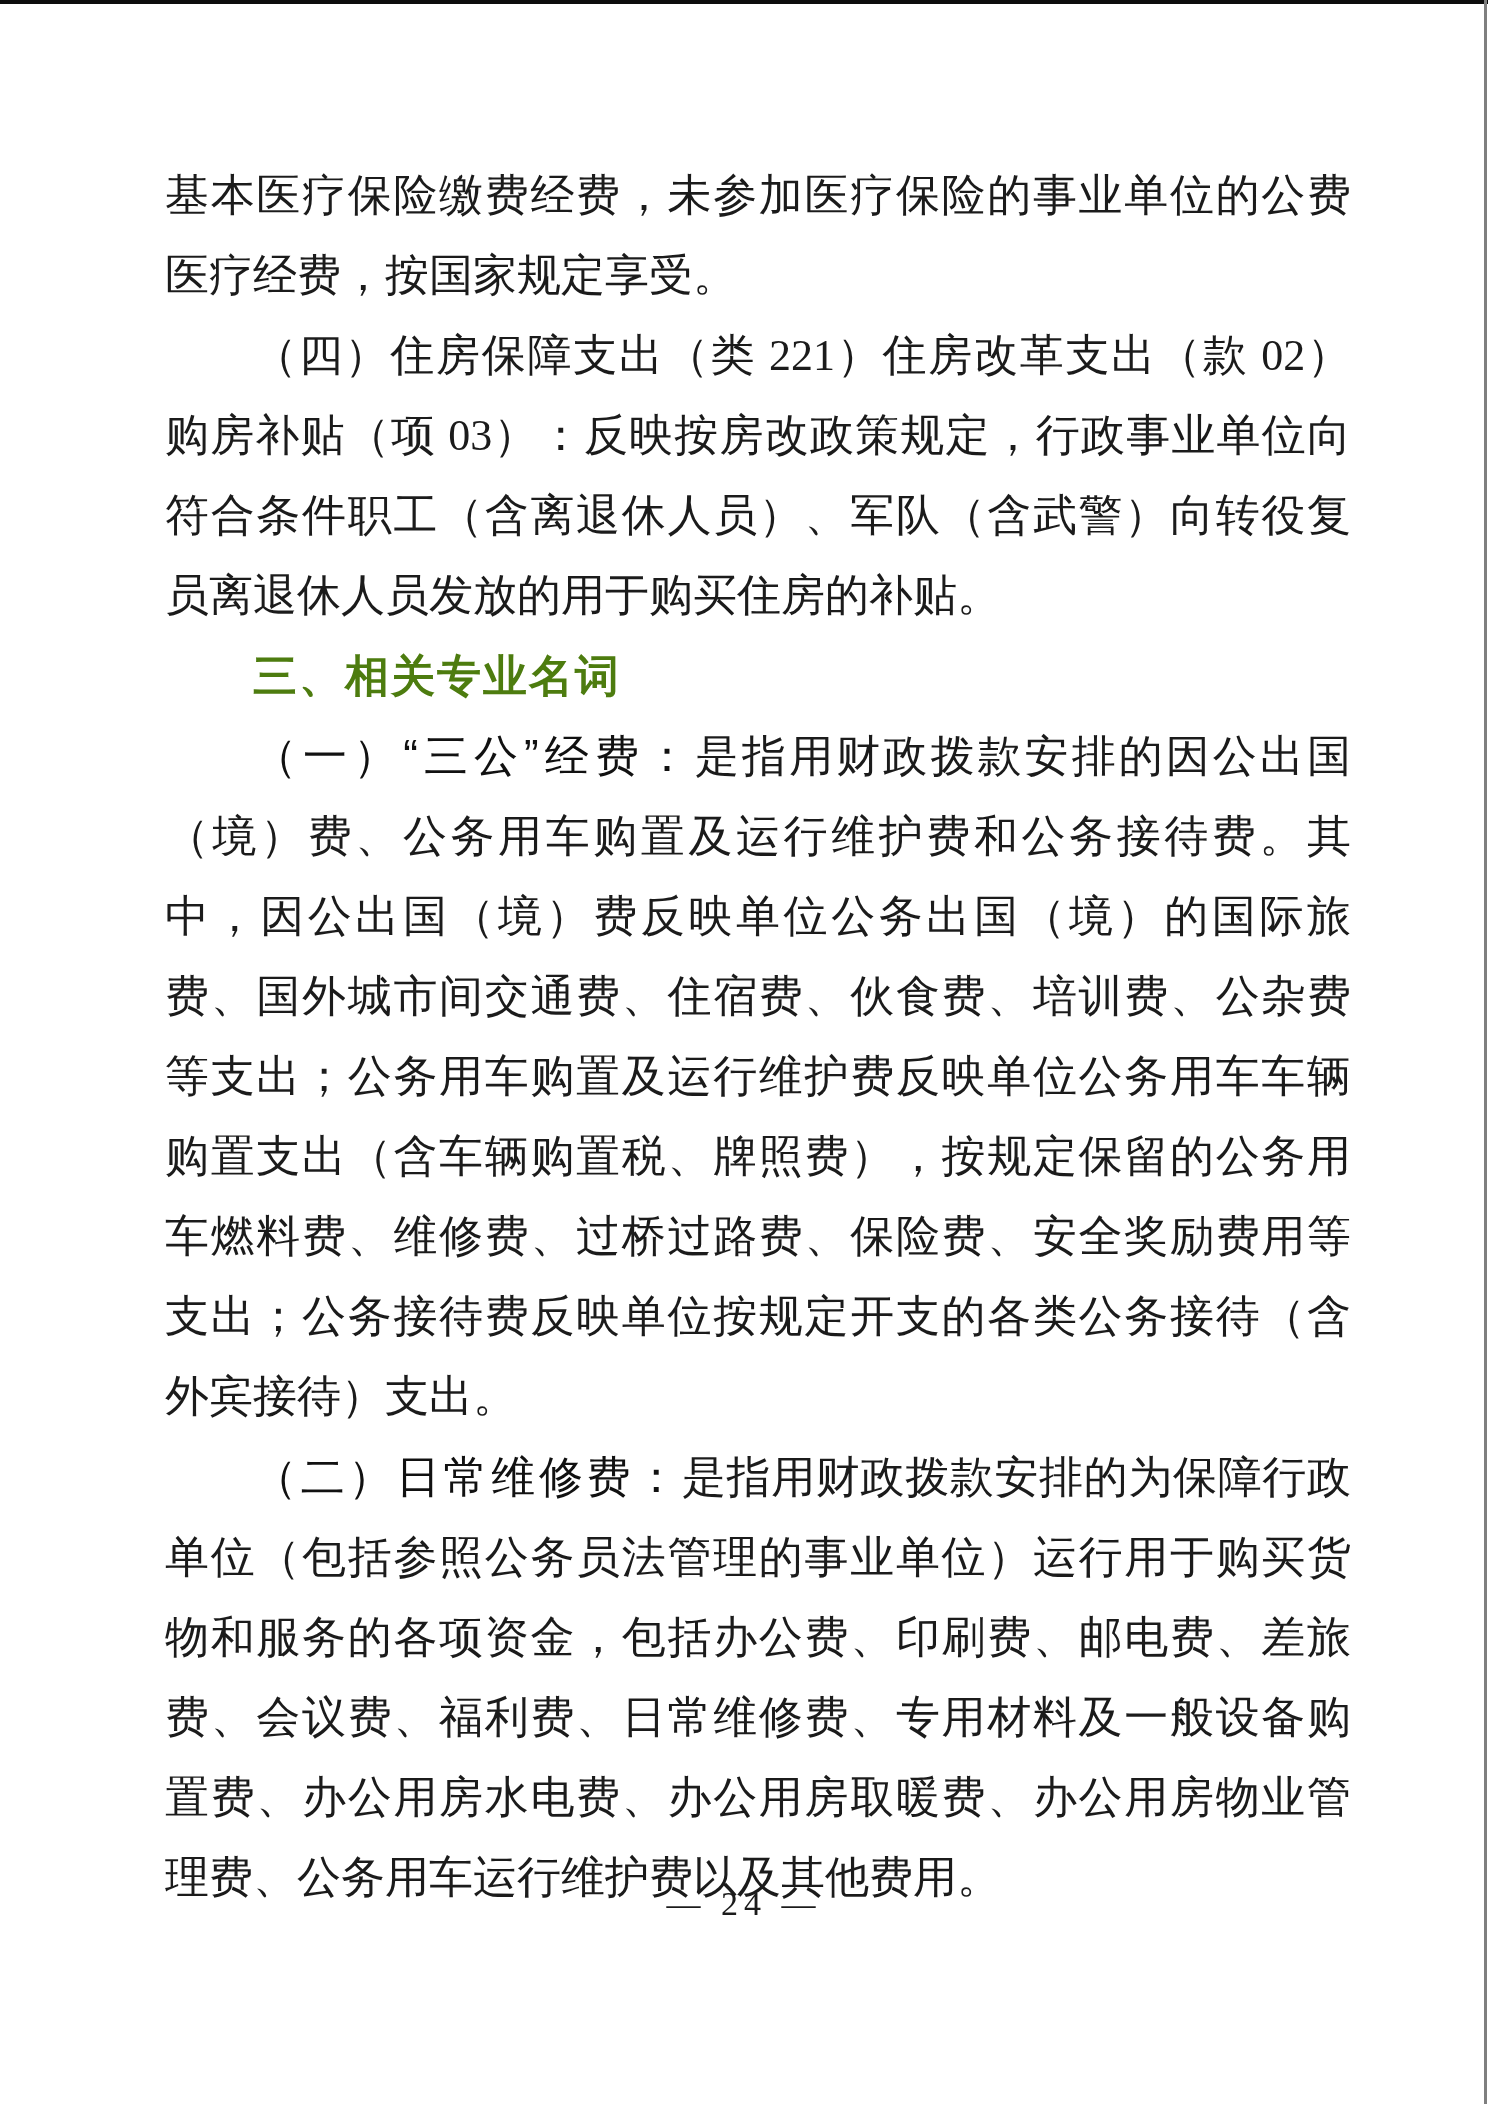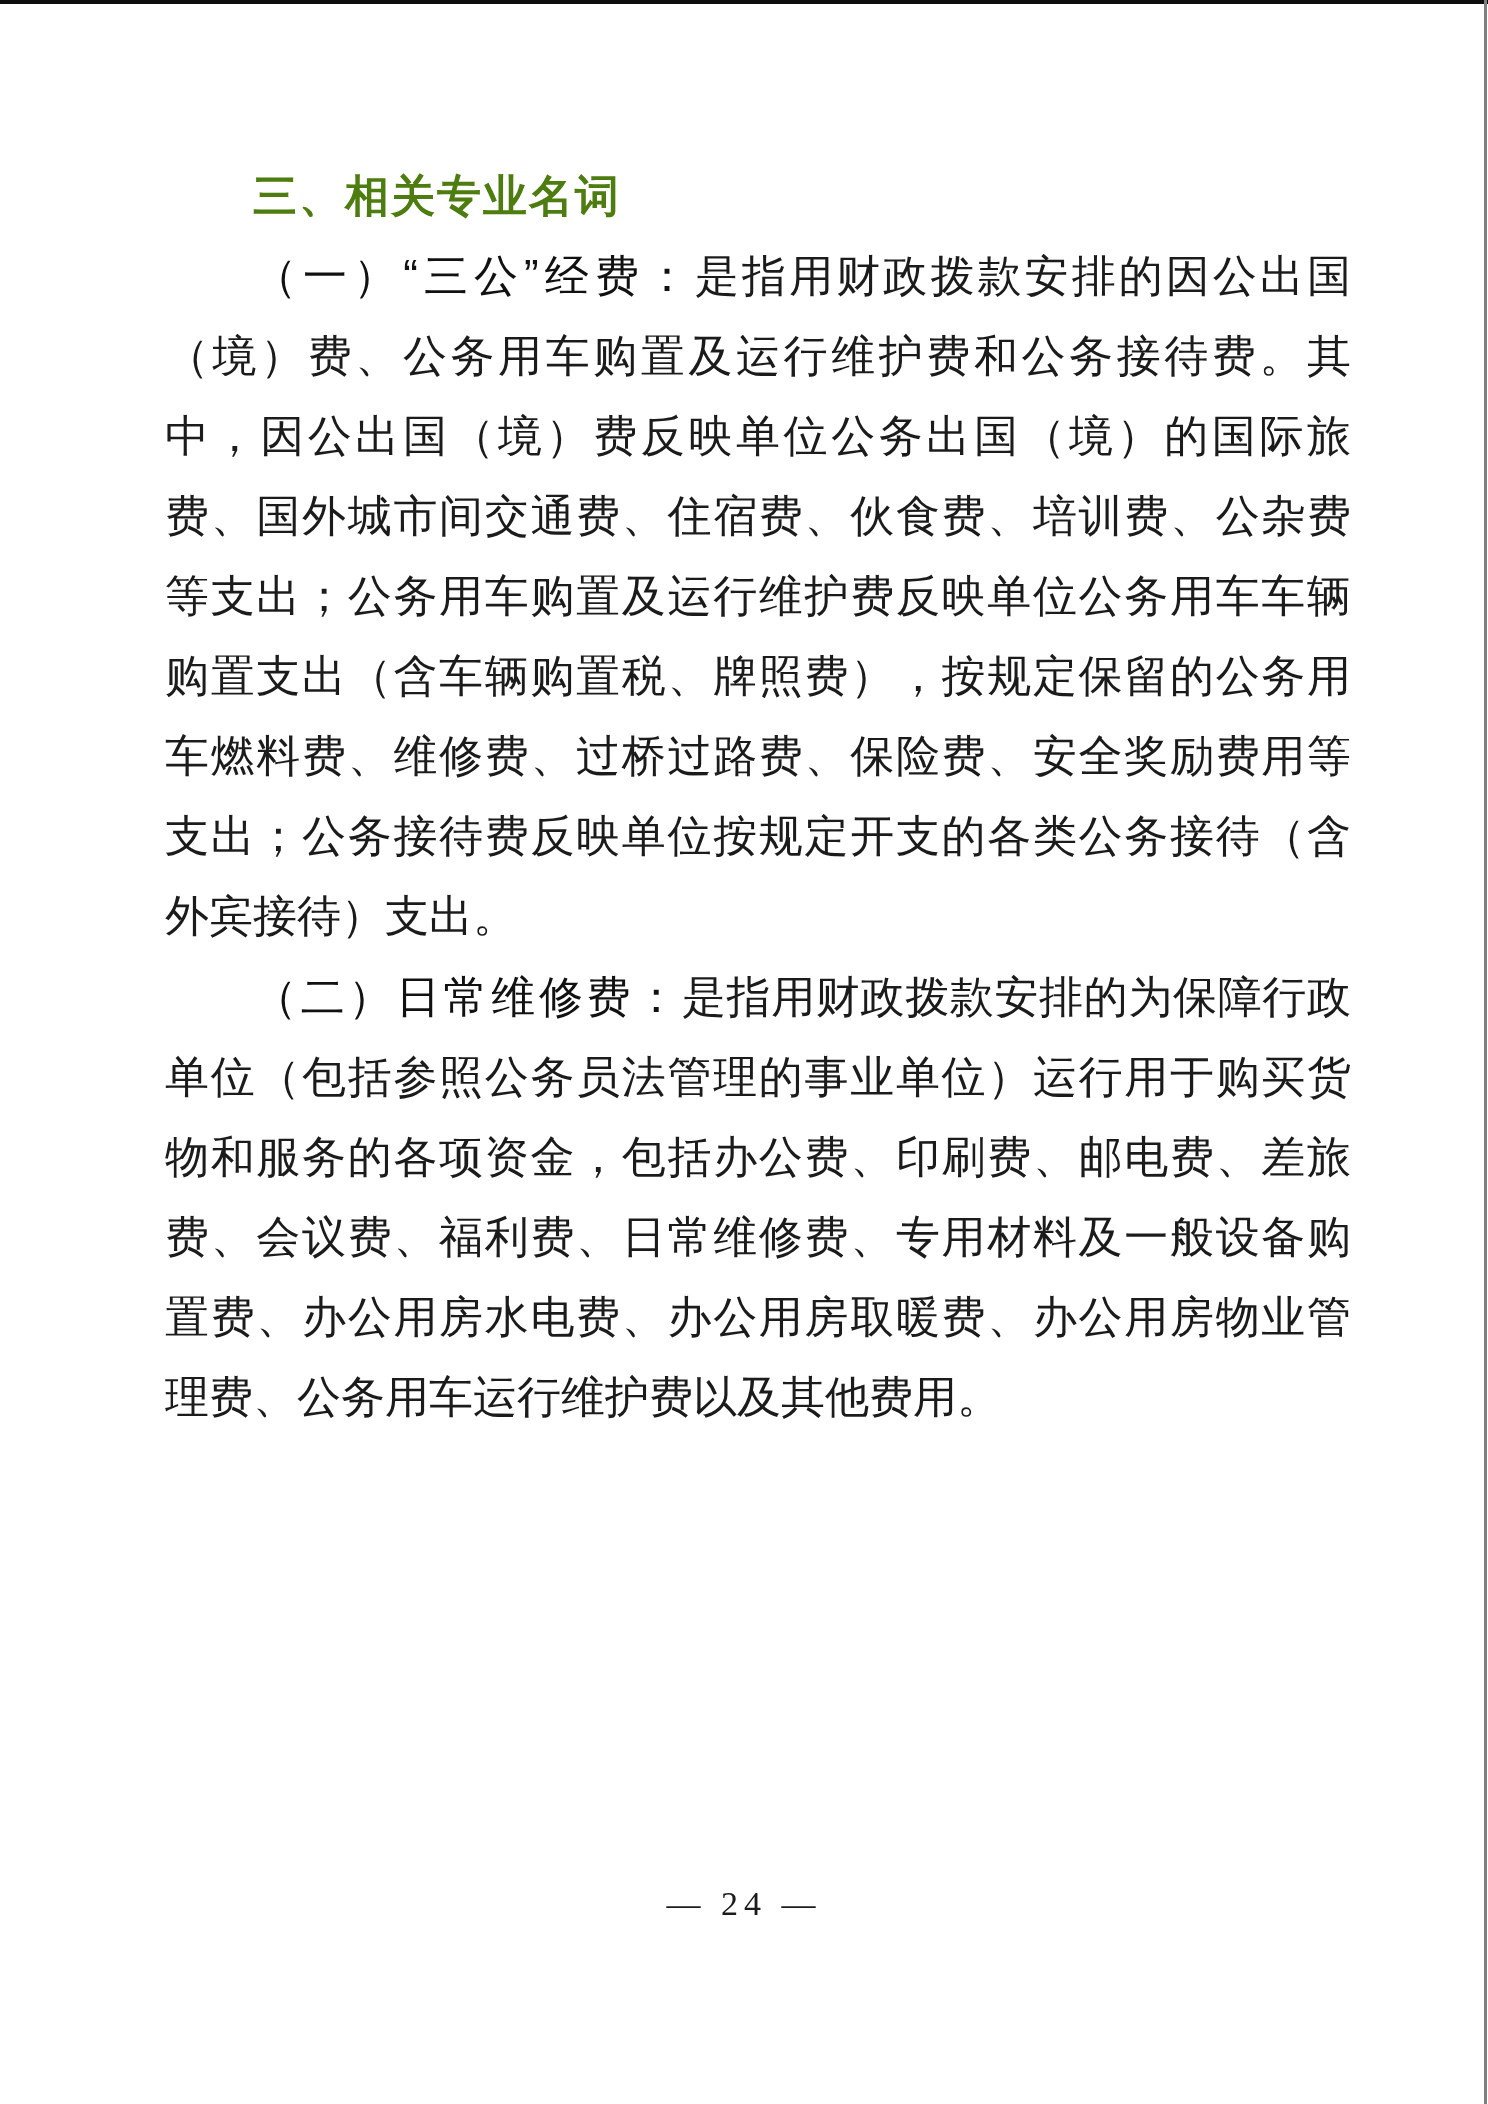--- a/index.html
+++ b/index.html
@@ -60,18 +60,20 @@
     color: #1b1b1b;
   }
 </style>
 </head>
 <body>
 
 <div class="top-border"></div>
 <div class="right-border"></div>
 
 <div class="content">
+    <p class="para">基本医疗保险缴费经费，未参加医疗保险的事业单位的公费医疗经费，按国家规定享受。</p>
+    <p class="para indent">（四）住房保障支出（类 221）住房改革支出（款 02）购房补贴（项 03）：反映按房改政策规定，行政事业单位向符合条件职工（含离退休人员）、军队（含武警）向转役复员离退休人员发放的用于购买住房的补贴。</p>
     <p class="para heading">三、相关专业名词</p>
     <p class="para indent"><span class="lead">（一）“三公”经费：</span>是指用财政拨款安排的因公出国（境）费、公务用车购置及运行维护费和公务接待费。其中，因公出国（境）费反映单位公务出国（境）的国际旅费、国外城市间交通费、住宿费、伙食费、培训费、公杂费等支出；公务用车购置及运行维护费反映单位公务用车车辆购置支出（含车辆购置税、牌照费），按规定保留的公务用车燃料费、维修费、过桥过路费、保险费、安全奖励费用等支出；公务接待费反映单位按规定开支的各类公务接待（含外宾接待）支出。</p>
     <p class="para indent"><span class="lead">（二）日常维修费：</span>是指用财政拨款安排的为保障行政单位（包括参照公务员法管理的事业单位）运行用于购买货物和服务的各项资金，包括办公费、印刷费、邮电费、差旅费、会议费、福利费、日常维修费、专用材料及一般设备购置费、办公用房水电费、办公用房取暖费、办公用房物业管理费、公务用车运行维护费以及其他费用。</p>
   </div>
 
 <div class="footer">— 24 —</div>
 
 </body></html>

